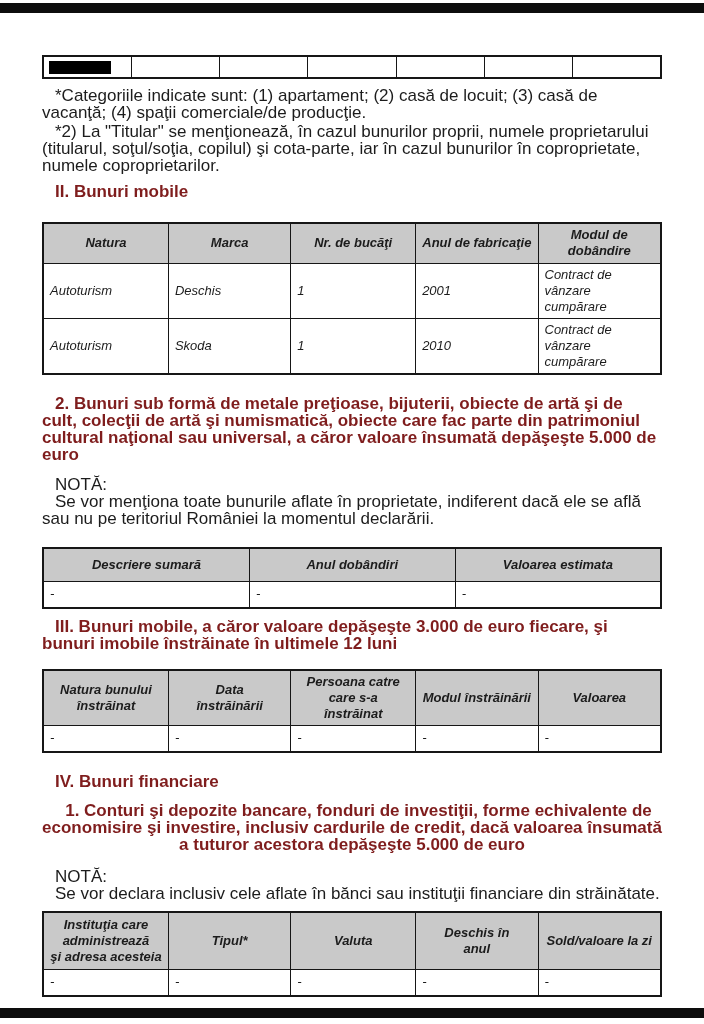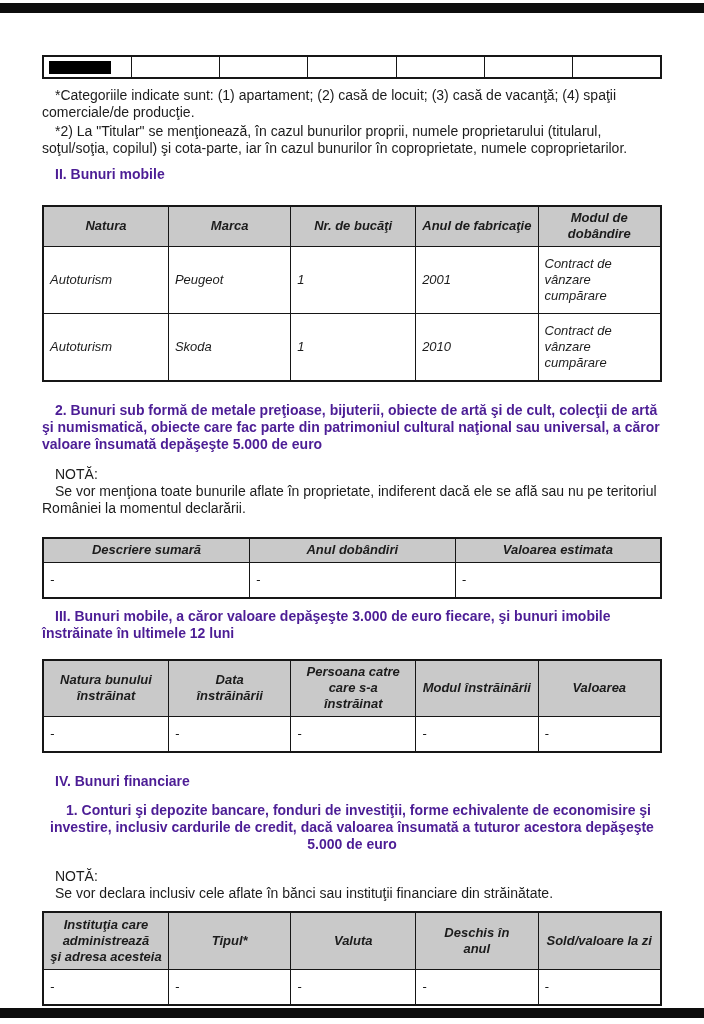--- a/index.html
+++ b/index.html
@@ -10,39 +10,39 @@
     color:#1c1c1c;
     position:relative;
     overflow:hidden;
   }
   .page-separator { position:absolute; left:0; width:704px; height:10px; background:#0d0d0d; }
   .sep-top { top:3px; }
   .sep-bottom { top:1008px; }
 
   .content { position:absolute; left:42px; top:55px; width:620px; }
 
-  p { font-size:14px; line-height:17px; }
+  p { font-size:17px; line-height:17px; }
   .indent { text-indent:13px; }
-  .bold { font-weight:700; color:#4c1d95; }
+  .bold { font-weight:700; color:#7f1d1d; }
 
   table { width:100%; border-collapse:collapse; table-layout:fixed; border:2px solid #161616;font-style:italic; }
   th, td { border:1px solid #161616; font-size:13px; line-height:16px; white-space:pre-line; overflow:hidden; }
   th { background:#c9c9c9; font-weight:700; text-align:center; vertical-align:middle; padding:3px 5px; }
-  td { padding:9px 6px; vertical-align:middle; text-align:left; }
+  td { padding:3px 6px; vertical-align:middle; text-align:left; }
 
   
   .t-top td { height:22px; padding:2px 3px; }
   .redaction { width:62px; height:13px; background:#000; margin-left:2px; }
 
   
   .t-vehicles th { height:40px; }
   .t-vehicles td { height:38px; }
 
   
-  .t-valuables th { height:25px; }
+  .t-valuables th { height:34px; }
   .t-valuables td, .t-alienated td, .t-accounts td { height:26px; vertical-align:middle; }
   .t-alienated th { height:56px; }
   .t-accounts th { height:58px; }
 
   .mt8  { margin-top:8px; }
   .mt2  { margin-top:2px; }
   .mt9  { margin-top:9px; }
   .mt12 { margin-top:12px;text-align:center; }
   .mt13 { margin-top:13px; }
   .mt15 { margin-top:15px; }
@@ -93,21 +93,21 @@
         <th>Marca</th>
         <th>Nr. de bucăţi</th>
         <th>Anul de fabricaţie</th>
         <th>Modul de
 dobândire</th>
       </tr>
     </thead>
     <tbody>
       <tr>
         <td>Autoturism</td>
-        <td>Peugeot</td>
+        <td>Deschis</td>
         <td>1</td>
         <td>2001</td>
         <td>Contract de
 vânzare cumpărare</td>
       </tr>
       <tr>
         <td>Autoturism</td>
         <td>Skoda</td>
         <td>1</td>
         <td>2010</td>

